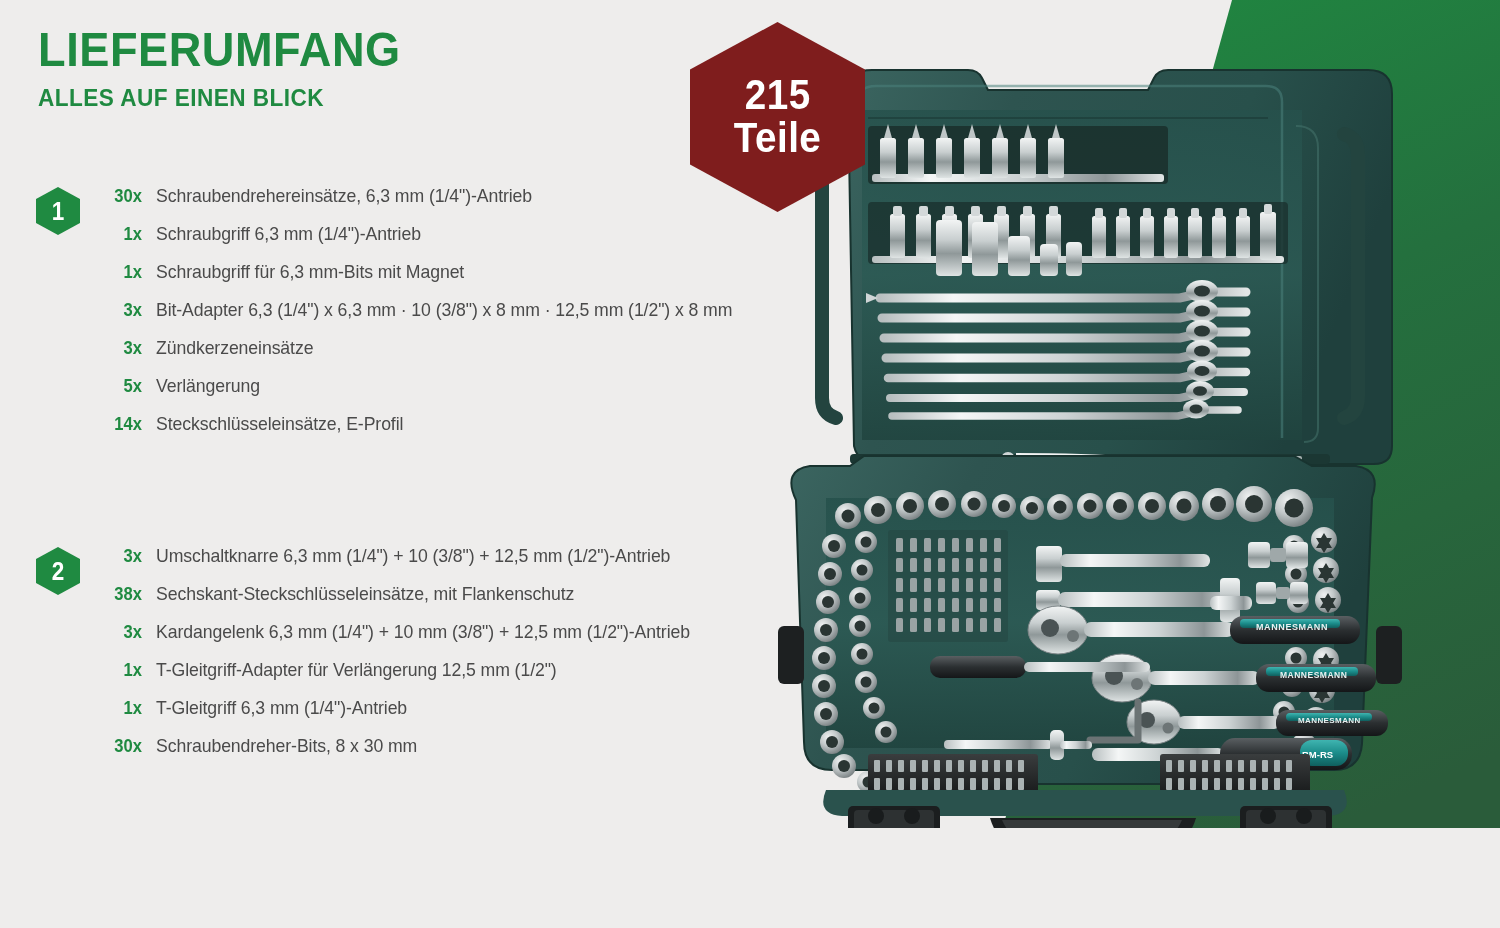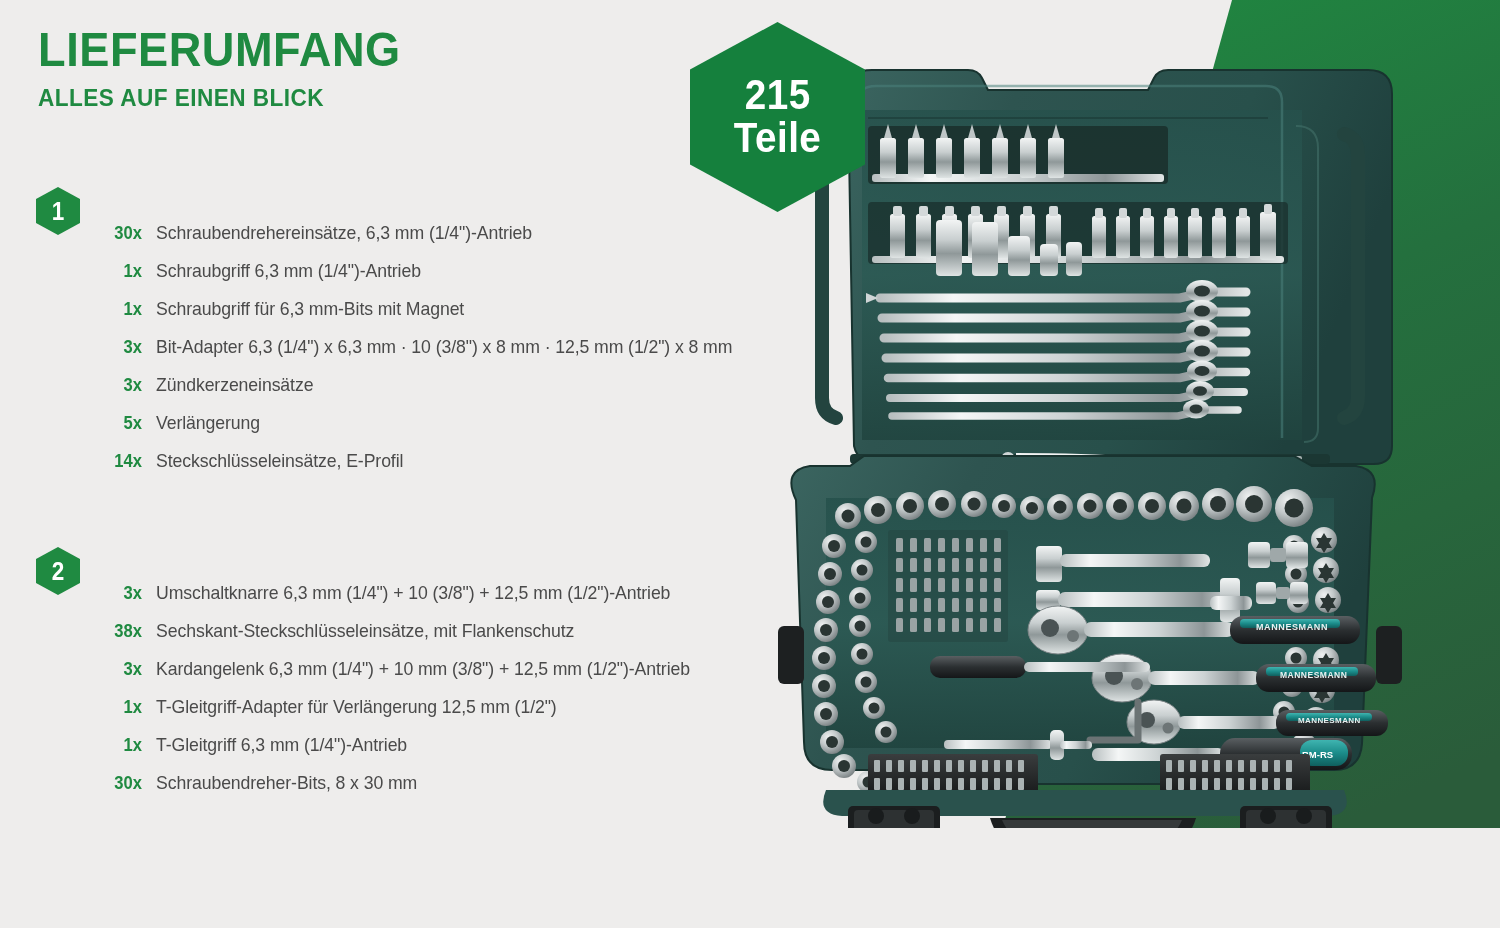--- a/index.html
+++ b/index.html
@@ -60,21 +60,21 @@
   }
   .hex-badge span {
     color: #ffffff;
     font-size: 25px;
     font-weight: 700;
     line-height: 1;
     transform: scaleX(0.9);
     letter-spacing: -0.5px;
   }
 
-  .item-list { margin-left: 64px; margin-top: 37px; }
+  .item-list { margin-left: 64px; }
   .item {
     display: flex;
     align-items: baseline;
     height: 38px;
   }
   .item-count {
     width: 42px;
     text-align: right;
     color: #1f8a41;
     font-size: 18px;
@@ -97,21 +97,21 @@
   
   #teile-badge {
     position: absolute;
     left: 690px; top: 22px;
     width: 175px; height: 190px;
     z-index: 30;
     display: flex;
     flex-direction: column;
     align-items: center;
     justify-content: center;
-    background: #15803d;
+    background: #7f1d1d;
     clip-path: polygon(50% 0%, 100% 25%, 100% 75%, 50% 100%, 0% 75%, 0% 25%);
   }
   #teile-badge .big {
     color: #fff; font-size: 42px; font-weight: 700;
     line-height: 1.02; letter-spacing: 0.5px;
     transform: scaleX(0.92);
   }
   #teile-badge .small {
     color: #fff; font-size: 42px; font-weight: 700;
     line-height: 1.02; letter-spacing: 0.5px;

